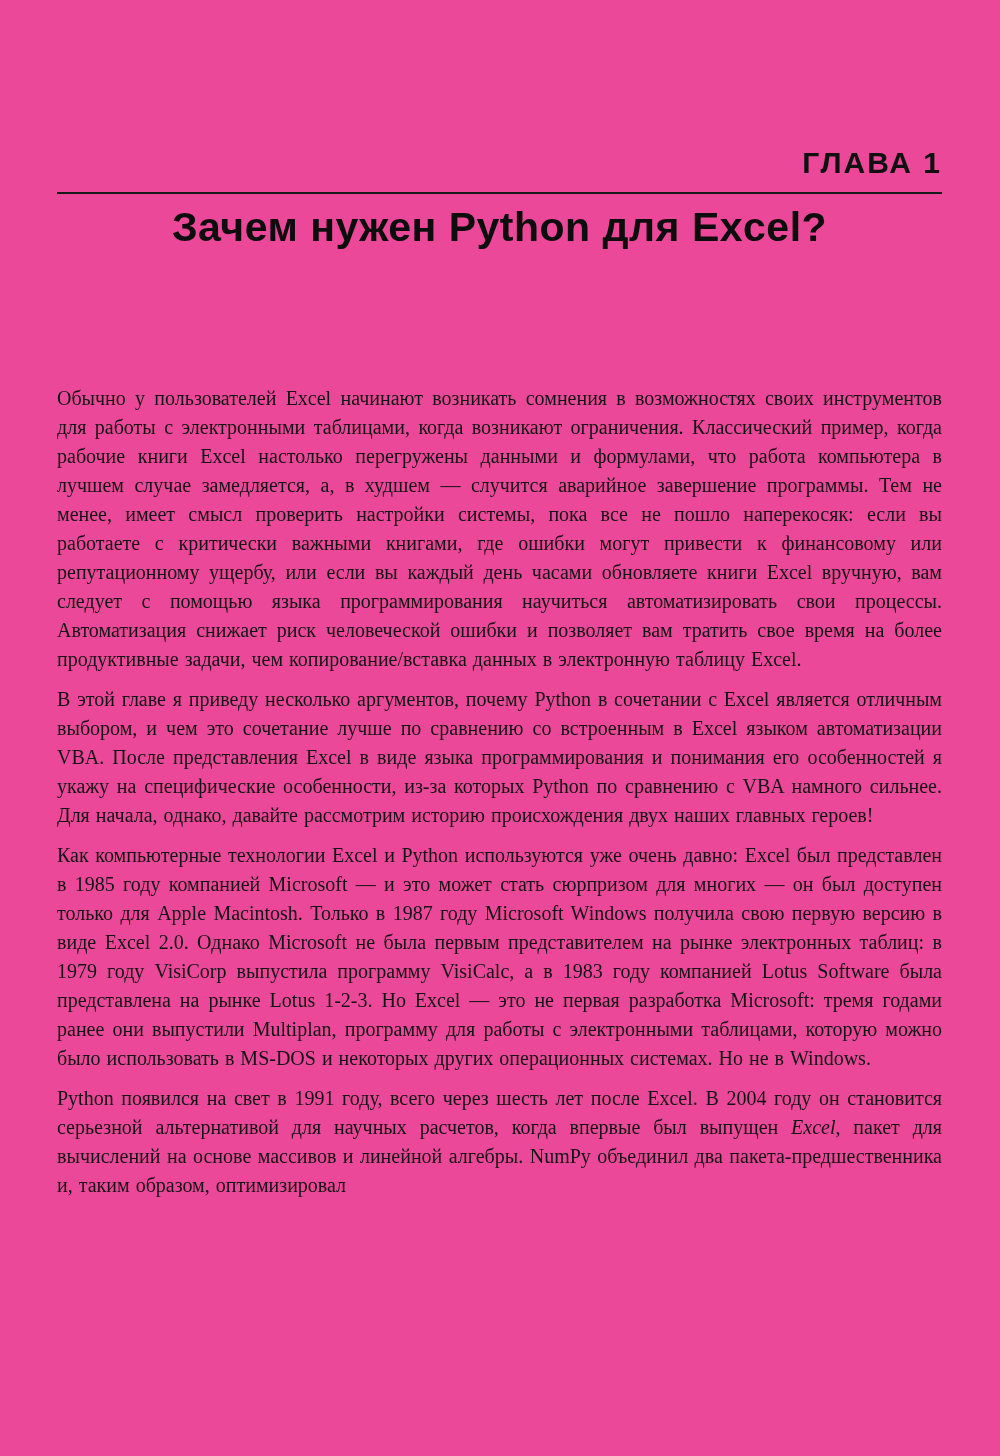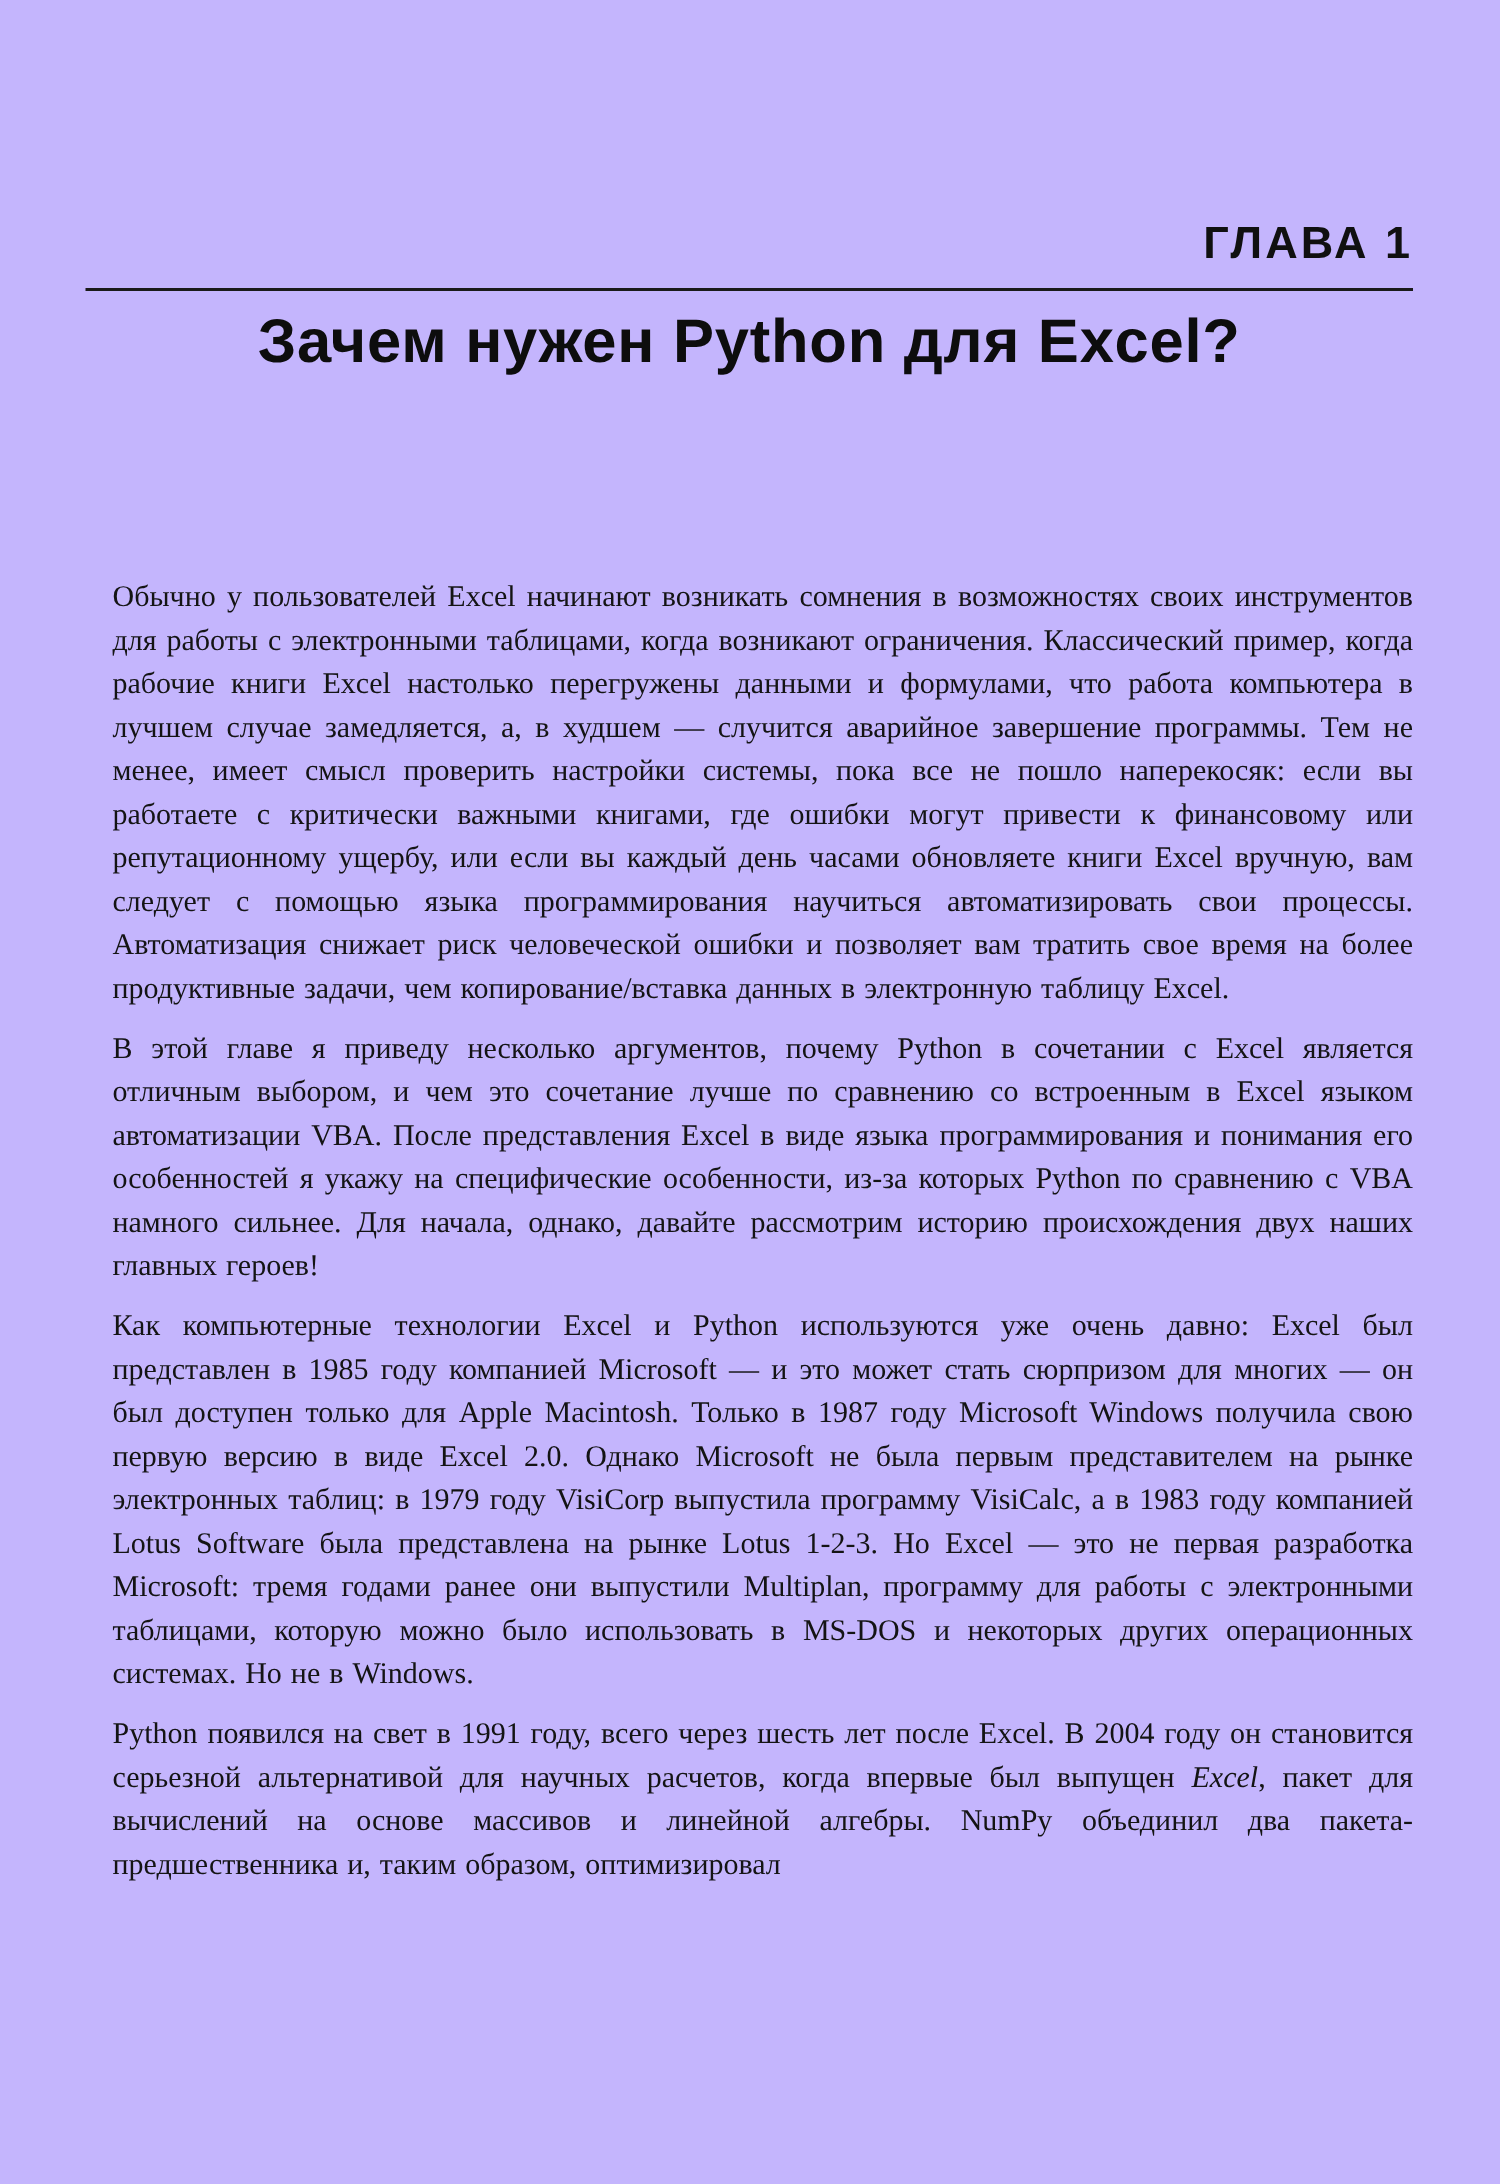--- a/index.html
+++ b/index.html
@@ -5,21 +5,21 @@
   html, body {
     margin: 0;
     padding: 0;
     background: #e9e9e9;
   }
   .page {
     position: relative;
     width: 1000px;
     height: 1456px;
     margin: 0 auto;
-    background: #c4b5fd;
+    background: #ec4899;
     color: #111;
     overflow: hidden;
     font-family: "Liberation Serif", "DejaVu Serif", serif;
   }
   .content {
     position: absolute;
     left: 57px;
     right: 58px;
     top: 0;
   }
@@ -51,21 +51,21 @@
     letter-spacing: 0.5px;
   }
   .body-text {
     margin-top: 133px;
     font-size: 20px;
     line-height: 29px;
     text-align: justify;
     color: #141414;
   }
   .body-text p {
-    margin: 0 0 11px 18px;
+    margin: 0 0 11px 0;
     word-spacing: 1px;
   }
   .body-text p:last-child {
     margin-bottom: 0;
   }
   .italic-term {
     font-style: italic;
   }
 </style>
 </head>

